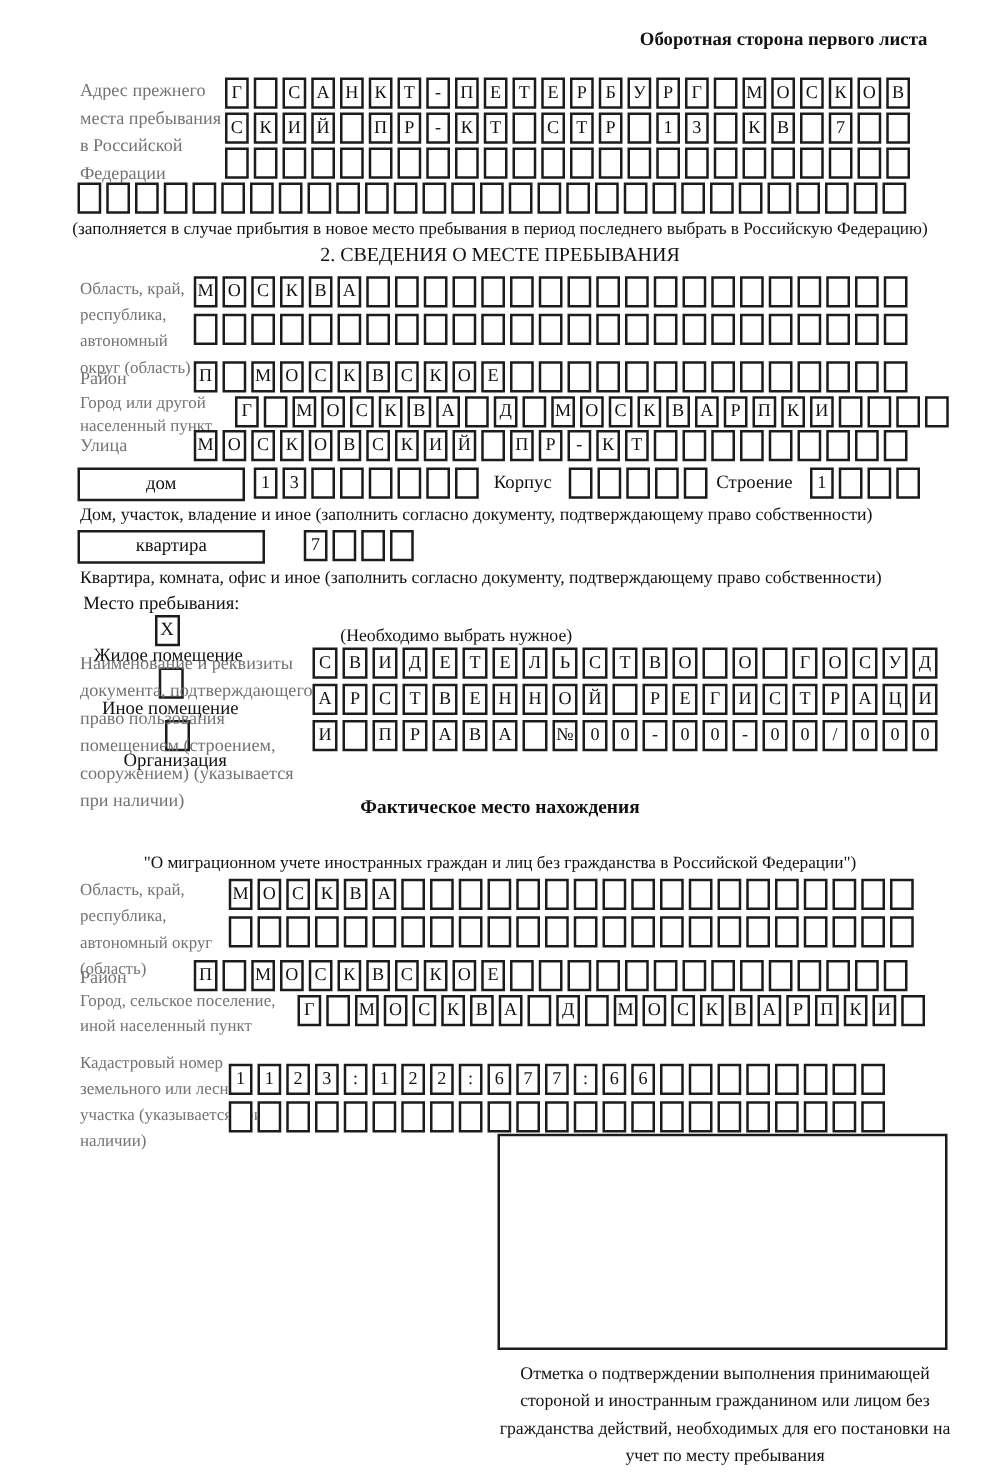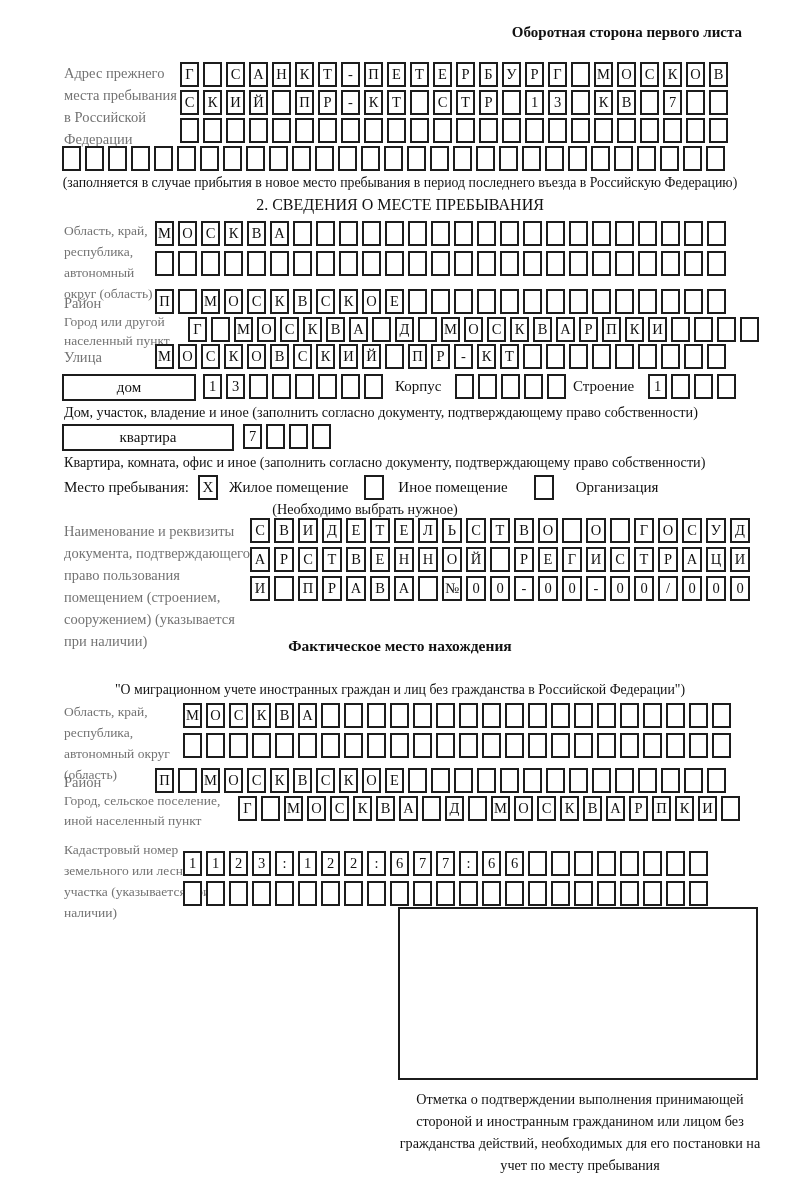--- a/index.html
+++ b/index.html
@@ -18,37 +18,37 @@
   .note{font-size:13.8px;color:#111;}
   .center{left:0;width:100%;text-align:center;}
   .boxlabel{
     position:absolute;box-sizing:border-box;border:2px solid #1c1c1c;height:27px;
     display:flex;align-items:center;justify-content:center;font-size:15px;background:#fff;
   }
   .chk{
     display:inline-block;box-sizing:border-box;width:20px;height:25px;border:2px solid #1c1c1c;
     text-align:center;font-size:15px;line-height:21px;vertical-align:middle;background:#fff;
   }
-  .mesto-row{display:flex;align-items:center;font-size:15px;}
+  .mesto-row{display:flex;align-items:center;font-size:15px;flex-direction:column;}
   .h-bold{font-weight:normal;font-size:16px;}
   .stamp-box{position:absolute;box-sizing:border-box;border:2px solid #1c1c1c;background:#fff;}
 </style>
 </head>
 <body>
 
 <div class="page">
 
   <div class="abs" style="top:24px;right:58px;font-size:15px;font-weight:bold;">Оборотная сторона первого листа</div>
 
   <div class="abs lbl" style="left:64px;top:62px;width:114px;font-size:14.5px;line-height:22px;">Адрес прежнего места пребывания в Российской Федерации</div>
   <div class="cellrow" style="left:180px;top:62px;"><span class="cell">Г</span><span class="cell"></span><span class="cell">С</span><span class="cell">А</span><span class="cell">Н</span><span class="cell">К</span><span class="cell">Т</span><span class="cell">-</span><span class="cell">П</span><span class="cell">Е</span><span class="cell">Т</span><span class="cell">Е</span><span class="cell">Р</span><span class="cell">Б</span><span class="cell">У</span><span class="cell">Р</span><span class="cell">Г</span><span class="cell"></span><span class="cell">М</span><span class="cell">О</span><span class="cell">С</span><span class="cell">К</span><span class="cell">О</span><span class="cell">В</span></div>
   <div class="cellrow" style="left:180px;top:90px;"><span class="cell">С</span><span class="cell">К</span><span class="cell">И</span><span class="cell">Й</span><span class="cell"></span><span class="cell">П</span><span class="cell">Р</span><span class="cell">-</span><span class="cell">К</span><span class="cell">Т</span><span class="cell"></span><span class="cell">С</span><span class="cell">Т</span><span class="cell">Р</span><span class="cell"></span><span class="cell">1</span><span class="cell">3</span><span class="cell"></span><span class="cell">К</span><span class="cell">В</span><span class="cell"></span><span class="cell">7</span><span class="cell"></span><span class="cell"></span></div>
   <div class="cellrow" style="left:180px;top:118px;"><span class="cell"></span><span class="cell"></span><span class="cell"></span><span class="cell"></span><span class="cell"></span><span class="cell"></span><span class="cell"></span><span class="cell"></span><span class="cell"></span><span class="cell"></span><span class="cell"></span><span class="cell"></span><span class="cell"></span><span class="cell"></span><span class="cell"></span><span class="cell"></span><span class="cell"></span><span class="cell"></span><span class="cell"></span><span class="cell"></span><span class="cell"></span><span class="cell"></span><span class="cell"></span><span class="cell"></span></div>
   <div class="cellrow" style="left:62px;top:146px;"><span class="cell"></span><span class="cell"></span><span class="cell"></span><span class="cell"></span><span class="cell"></span><span class="cell"></span><span class="cell"></span><span class="cell"></span><span class="cell"></span><span class="cell"></span><span class="cell"></span><span class="cell"></span><span class="cell"></span><span class="cell"></span><span class="cell"></span><span class="cell"></span><span class="cell"></span><span class="cell"></span><span class="cell"></span><span class="cell"></span><span class="cell"></span><span class="cell"></span><span class="cell"></span><span class="cell"></span><span class="cell"></span><span class="cell"></span><span class="cell"></span><span class="cell"></span><span class="cell"></span></div>
-  <div class="abs note center" style="top:175px;">(заполняется в случае прибытия в новое место пребывания в период последнего въезда в Российскую Федерацию)</div>
+  <div class="abs note center" style="top:175px;">(заполняется в случае прибытия в новое место пребывания в период последнего выбрать в Российскую Федерацию)</div>
 
   <div class="abs center h-bold" style="top:196px;">2. СВЕДЕНИЯ О МЕСТЕ ПРЕБЫВАНИЯ</div>
 
   <div class="abs lbl" style="left:64px;top:220px;width:98px;">Область, край, республика, автономный округ (область)</div>
   <div class="cellrow" style="left:155px;top:221px;"><span class="cell">М</span><span class="cell">О</span><span class="cell">С</span><span class="cell">К</span><span class="cell">В</span><span class="cell">А</span><span class="cell"></span><span class="cell"></span><span class="cell"></span><span class="cell"></span><span class="cell"></span><span class="cell"></span><span class="cell"></span><span class="cell"></span><span class="cell"></span><span class="cell"></span><span class="cell"></span><span class="cell"></span><span class="cell"></span><span class="cell"></span><span class="cell"></span><span class="cell"></span><span class="cell"></span><span class="cell"></span><span class="cell"></span></div>
   <div class="cellrow" style="left:155px;top:251px;"><span class="cell"></span><span class="cell"></span><span class="cell"></span><span class="cell"></span><span class="cell"></span><span class="cell"></span><span class="cell"></span><span class="cell"></span><span class="cell"></span><span class="cell"></span><span class="cell"></span><span class="cell"></span><span class="cell"></span><span class="cell"></span><span class="cell"></span><span class="cell"></span><span class="cell"></span><span class="cell"></span><span class="cell"></span><span class="cell"></span><span class="cell"></span><span class="cell"></span><span class="cell"></span><span class="cell"></span><span class="cell"></span></div>
 
   <div class="abs lbl" style="left:64px;top:293px;font-size:14.5px;">Район</div>
   <div class="cellrow" style="left:155px;top:289px;"><span class="cell">П</span><span class="cell"></span><span class="cell">М</span><span class="cell">О</span><span class="cell">С</span><span class="cell">К</span><span class="cell">В</span><span class="cell">С</span><span class="cell">К</span><span class="cell">О</span><span class="cell">Е</span><span class="cell"></span><span class="cell"></span><span class="cell"></span><span class="cell"></span><span class="cell"></span><span class="cell"></span><span class="cell"></span><span class="cell"></span><span class="cell"></span><span class="cell"></span><span class="cell"></span><span class="cell"></span><span class="cell"></span><span class="cell"></span></div>
 
@@ -59,21 +59,21 @@
   <div class="cellrow" style="left:155px;top:344px;"><span class="cell">М</span><span class="cell">О</span><span class="cell">С</span><span class="cell">К</span><span class="cell">О</span><span class="cell">В</span><span class="cell">С</span><span class="cell">К</span><span class="cell">И</span><span class="cell">Й</span><span class="cell"></span><span class="cell">П</span><span class="cell">Р</span><span class="cell">-</span><span class="cell">К</span><span class="cell">Т</span><span class="cell"></span><span class="cell"></span><span class="cell"></span><span class="cell"></span><span class="cell"></span><span class="cell"></span><span class="cell"></span><span class="cell"></span><span class="cell"></span></div>
 
   <div class="boxlabel" style="left:62px;top:374px;width:134px;">дом</div>
   <div class="cellrow" style="left:203px;top:374px;"><span class="cell">1</span><span class="cell">3</span><span class="cell"></span><span class="cell"></span><span class="cell"></span><span class="cell"></span><span class="cell"></span><span class="cell"></span></div>
   <div class="abs" style="left:395px;top:378px;font-size:15px;">Корпус</div>
   <div class="cellrow" style="left:455px;top:374px;"><span class="cell"></span><span class="cell"></span><span class="cell"></span><span class="cell"></span><span class="cell"></span></div>
   <div class="abs" style="left:573px;top:378px;font-size:15px;">Строение</div>
   <div class="cellrow" style="left:648px;top:374px;"><span class="cell">1</span><span class="cell"></span><span class="cell"></span><span class="cell"></span></div>
   <div class="abs note" style="left:64px;top:404px;font-size:14.2px;">Дом, участок, владение и иное (заполнить согласно документу, подтверждающему право собственности)</div>
 
-  <div class="boxlabel" style="left:62px;top:424px;width:172px;">квартира</div>
+  <div class="boxlabel" style="left:62px;top:424px;width:150px;">квартира</div>
   <div class="cellrow" style="left:243px;top:424px;"><span class="cell">7</span><span class="cell"></span><span class="cell"></span><span class="cell"></span></div>
   <div class="abs note" style="left:64px;top:454px;font-size:14.2px;">Квартира, комната, офис и иное (заполнить согласно документу, подтверждающему право собственности)</div>
 
   <div class="abs mesto-row" style="left:64px;top:475px;">
     <span>Место пребывания:</span>
     <span class="chk" style="margin-left:9px;">X</span>
     <span style="margin-left:11px;">Жилое помещение</span>
     <span class="chk" style="margin-left:16px;"></span>
     <span style="margin-left:14px;">Иное помещение</span>
     <span class="chk" style="margin-left:26px;"></span>

